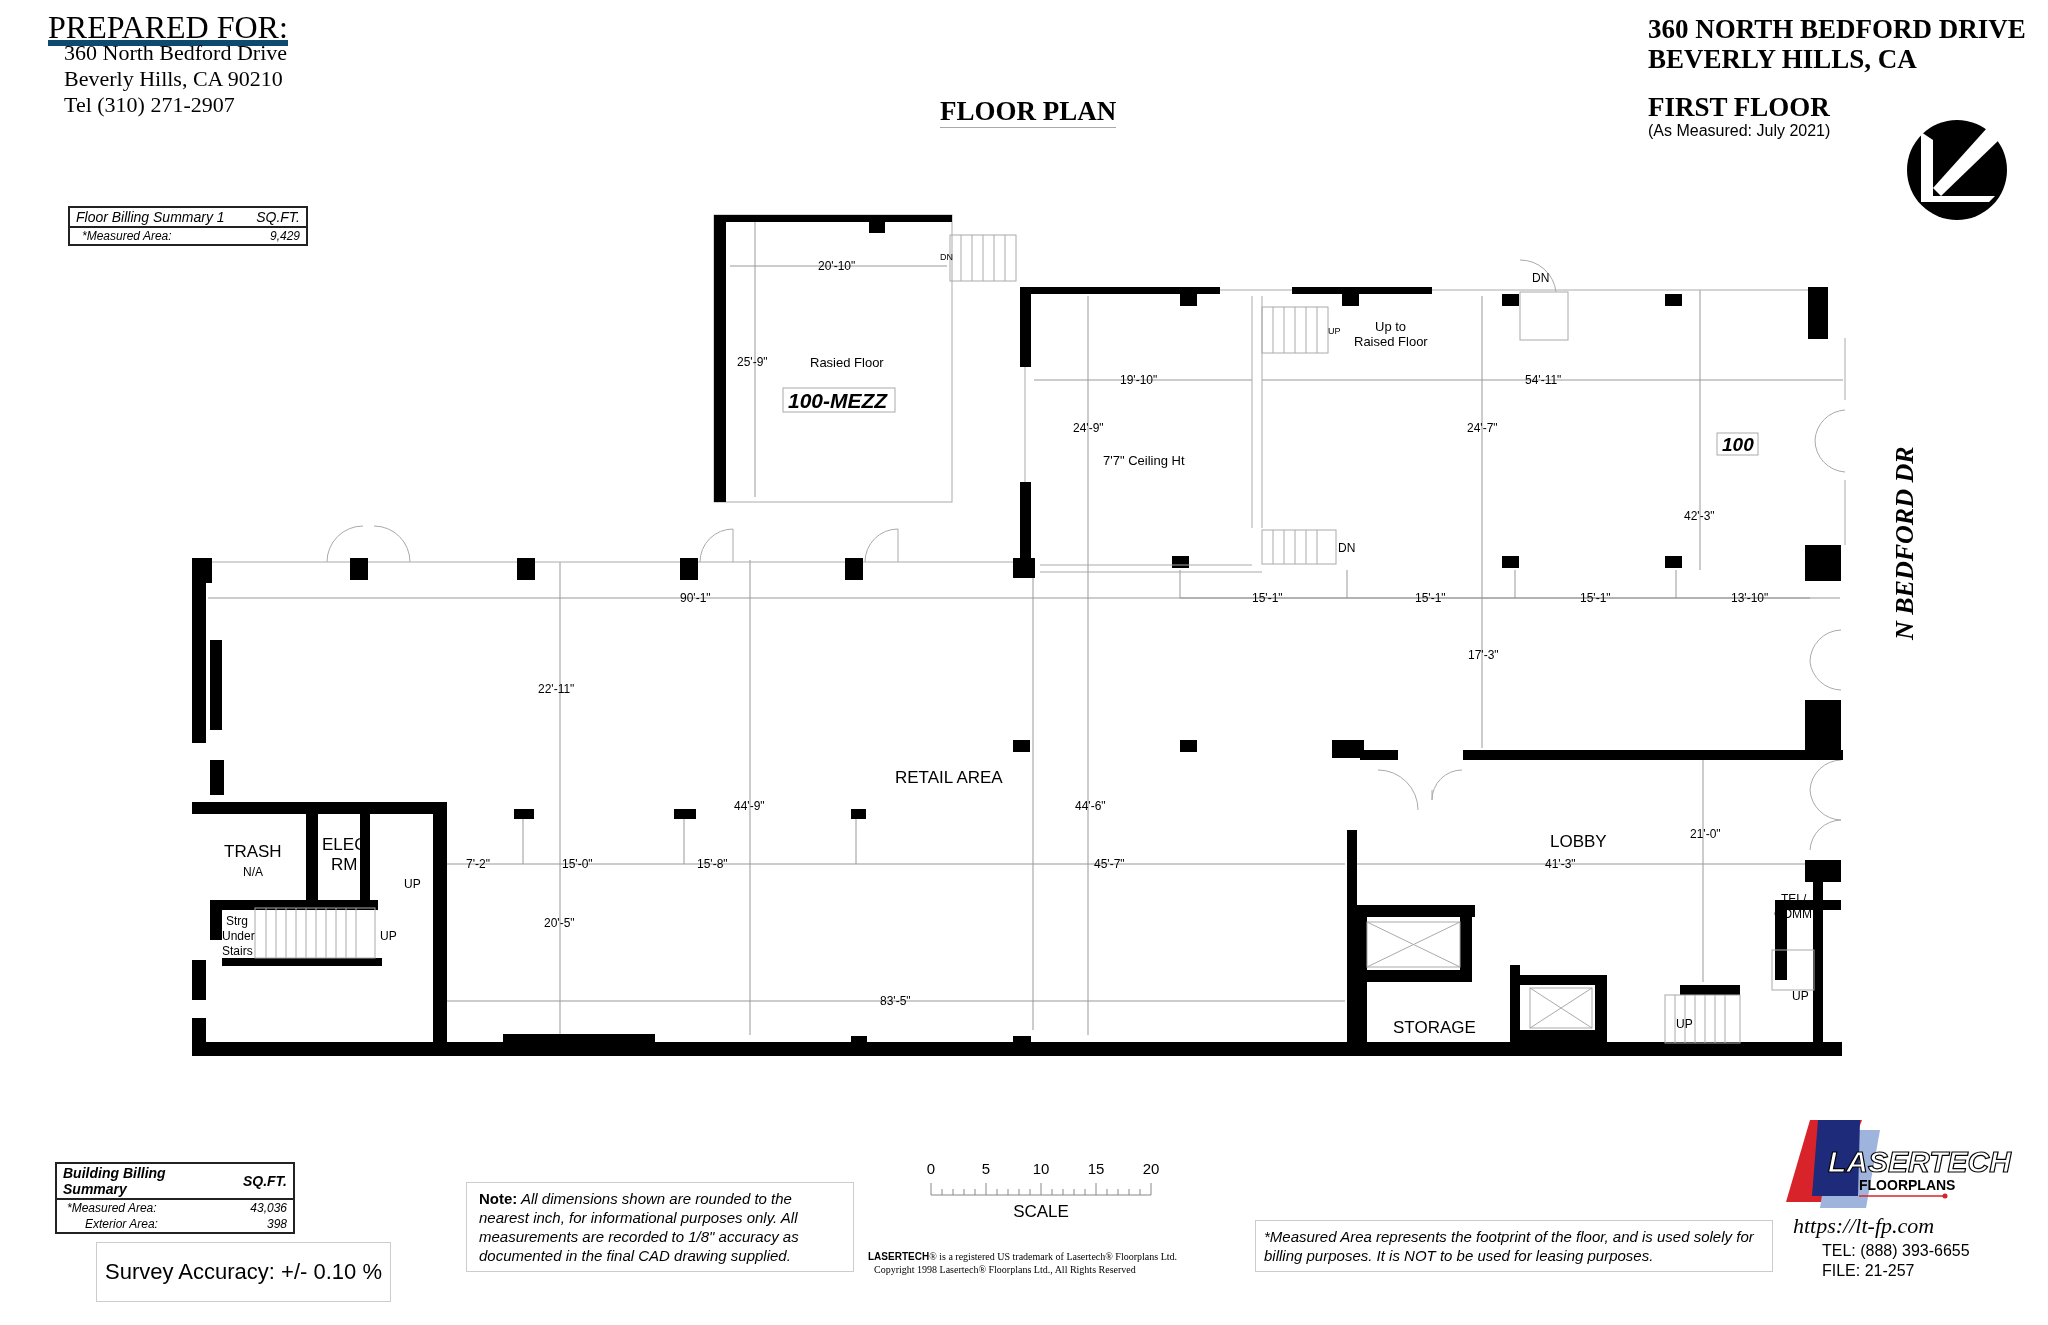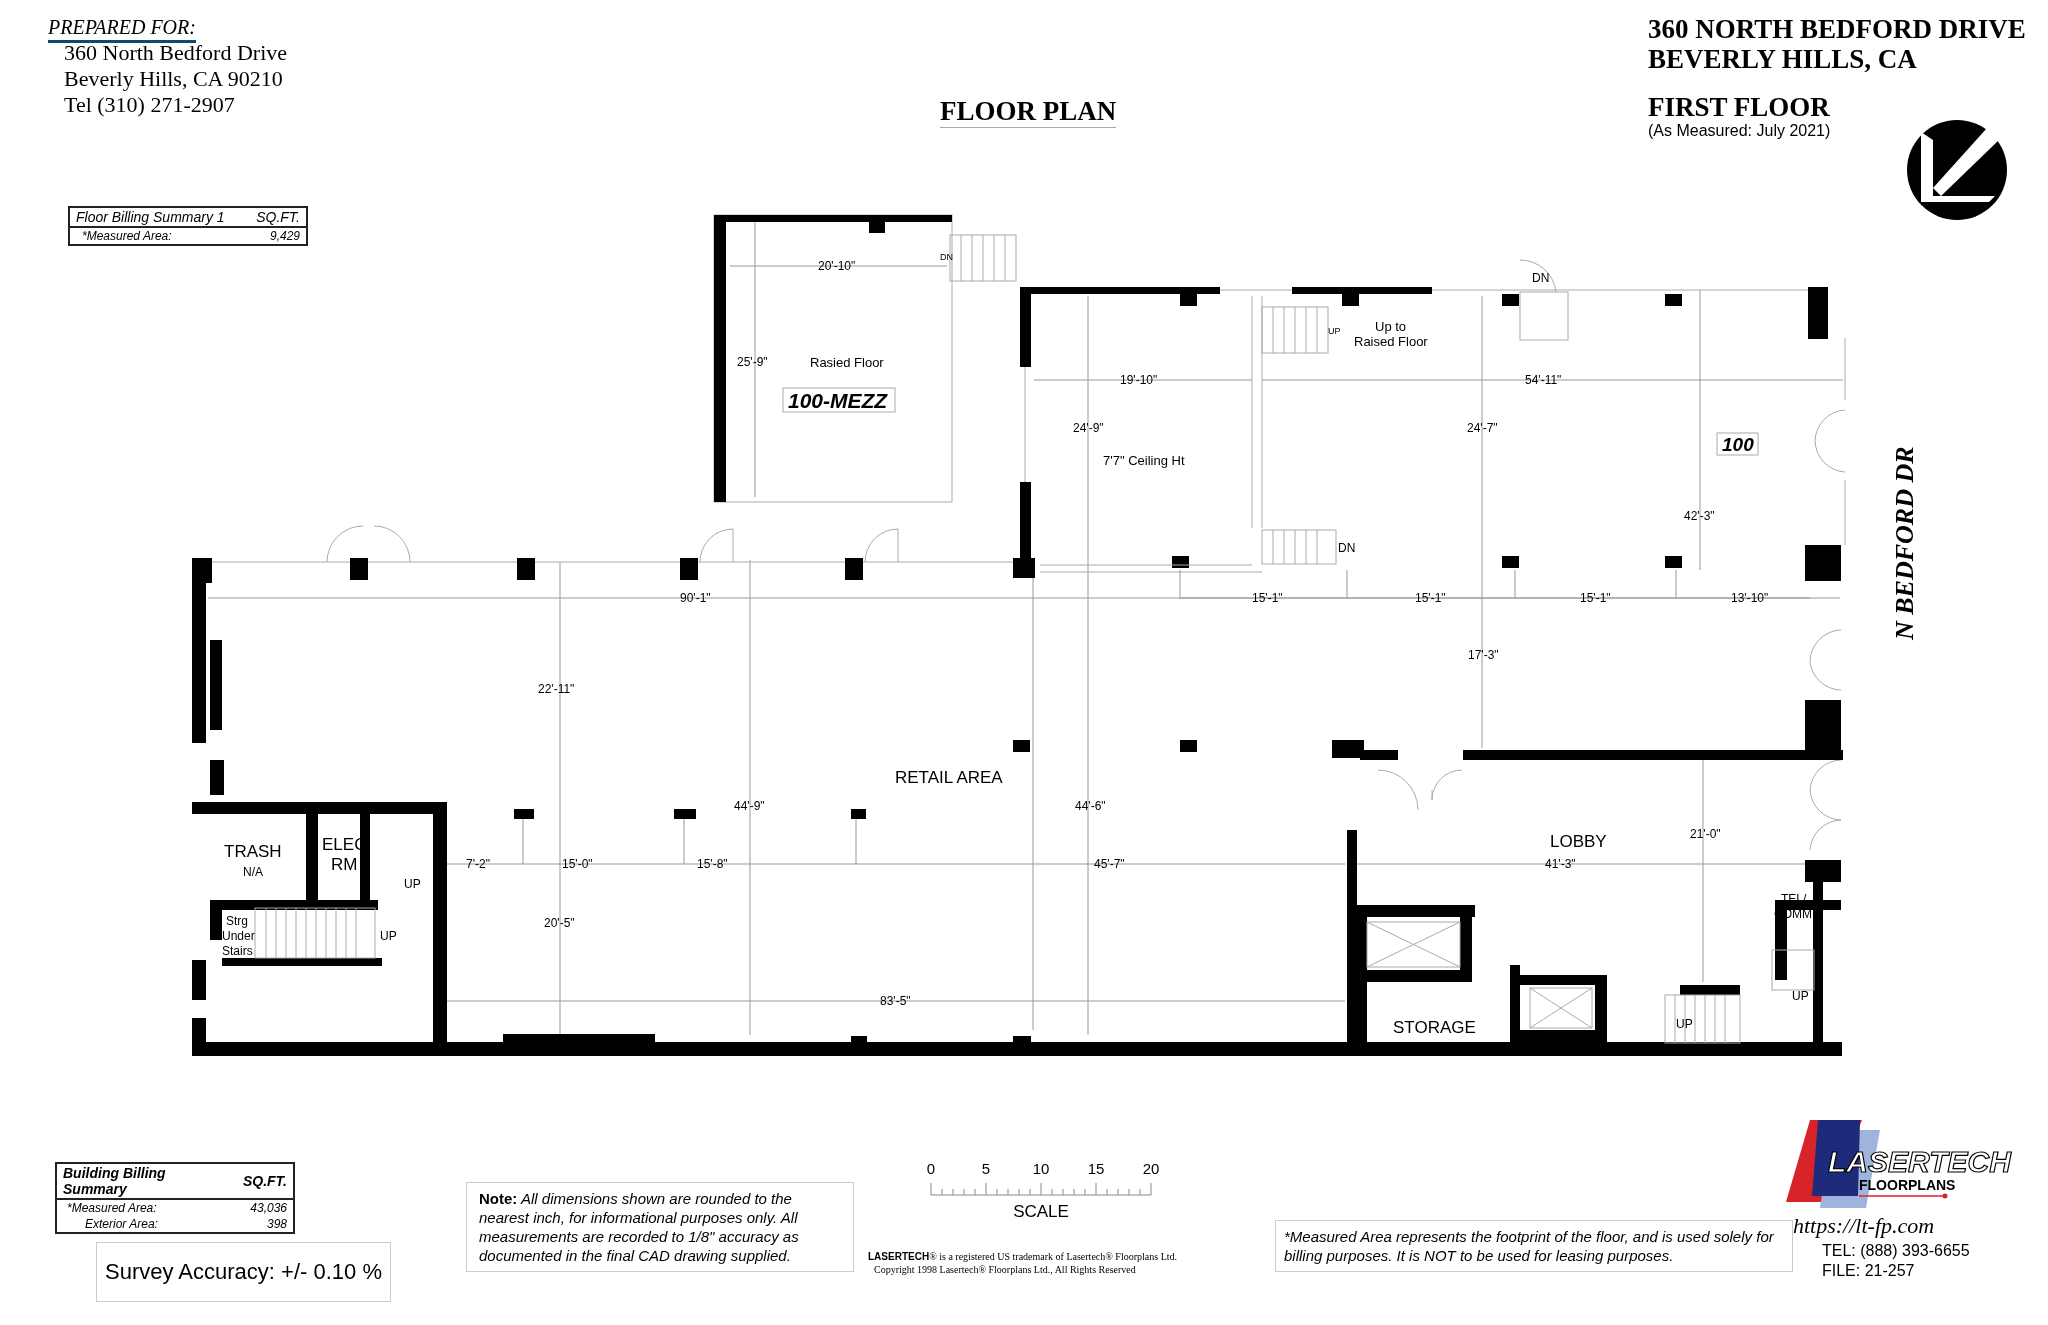--- a/index.html
+++ b/index.html
@@ -1,30 +1,30 @@
 <!DOCTYPE html>
 <html><head>
 <meta charset="utf-8">
 <style>
   html,body{margin:0;padding:0;background:#fff;}
   body{width:2048px;height:1325px;position:relative;overflow:hidden;font-family:"Liberation Sans",sans-serif;color:#000;}
   .abs{position:absolute;}
   .serif{font-family:"Liberation Serif",serif;}
-  .prep-head{left:48px;top:14px;font-size:20px;line-height:26px;border-bottom:3px solid #0c4a6e;font-style:italic;}
+  .prep-head{left:48px;top:14px;font-size:32px;line-height:26px;border-bottom:6px solid #0c4a6e;}
   .prep-line{left:64px;font-size:22px;line-height:26px;}
   .title-big{left:1648px;font-family:"Liberation Serif",serif;font-weight:bold;font-size:27px;line-height:30px;}
   .measured{left:1648px;top:122px;font-size:16px;}
   .fp-title{left:940px;top:96px;font-family:"Liberation Serif",serif;font-weight:bold;font-size:27px;border-bottom:1px solid #aaa;}
   table.bill{border-collapse:collapse;border:2px solid #222;font-style:italic;}
   table.bill td{padding:1px 6px;font-size:12px;}
   table.bill tr.h td{font-size:14px;border-bottom:2px solid #222;}
   .survey{left:52px;top:1242px;border:1px solid #ccc;padding:16px 8px;font-size:22px;margin-left:44px;}
   .note{left:466px;top:1182px;width:362px;border:1px solid #ccc;padding:6px 12px;font-size:15px;font-style:italic;line-height:19px;}
   .note b{font-style:normal;}
-  .disc{left:1255px;top:1220px;width:500px;border:1px solid #ccc;padding:6px 8px;font-size:15px;font-style:italic;line-height:19px;margin-left:20px;}
+  .disc{left:1255px;top:1220px;width:500px;border:1px solid #ccc;padding:6px 8px;font-size:15px;font-style:italic;line-height:19px;}
   .tm{left:868px;top:1250px;font-family:"Liberation Serif",serif;font-size:10px;line-height:13px;}
   .tm b{font-family:"Liberation Sans",sans-serif;}
   .contact{left:1793px;font-size:16px;margin-left:29px;}
   .url{left:1793px;top:1213px;font-family:"Liberation Serif",serif;font-style:italic;font-size:22px;}
   .street{left:1890px;top:640px;transform:rotate(-90deg);transform-origin:left top;font-family:"Liberation Serif",serif;font-style:italic;font-weight:bold;font-size:26px;white-space:nowrap;}
   svg text{font-family:"Liberation Sans",sans-serif;}
 </style>
 </head>
 <body>
 

